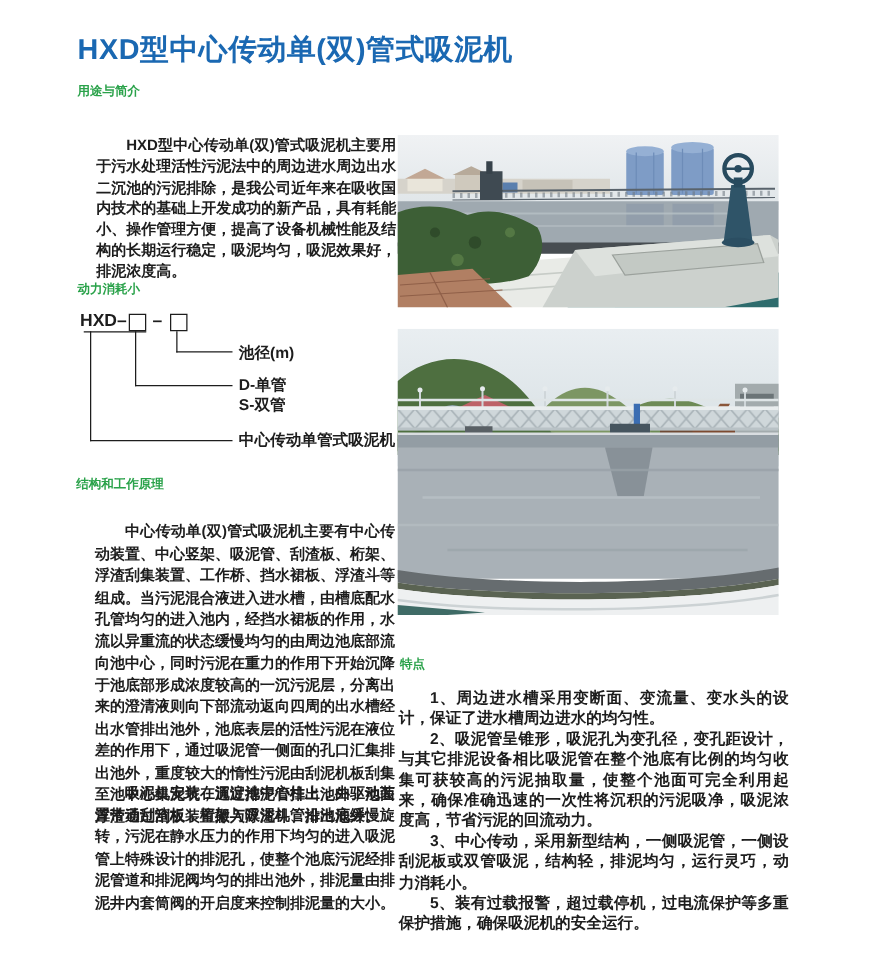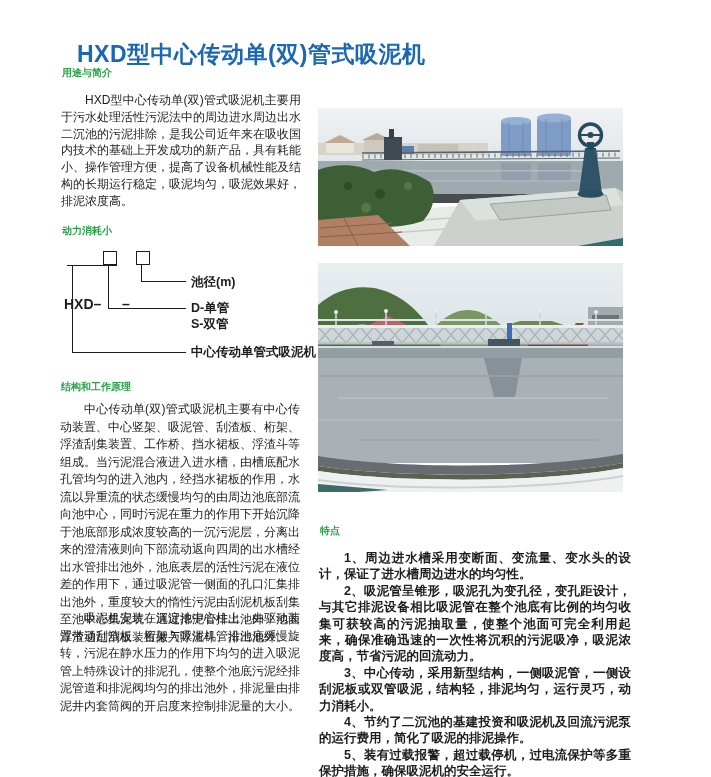--- a/index.html
+++ b/index.html
@@ -1,33 +1,33 @@
 <!DOCTYPE html>
 <html lang="zh" style="--blue: #1a68b2; --green: #2aa24a; --ink: #1d1d1d;"><head>
 <meta charset="utf-8">
 <style>
   html,body{margin:0;padding:0;background:#fff;}
   .page{position:relative;width:711px;height:777px;background:#fff;overflow:hidden;
         font-family:"Liberation Sans","DejaVu Sans",sans-serif;color:var(--ink,#1d1d1d);}
   
-  .title{position:absolute;left:62px;top:24px;margin:15px;font-size:23px;font-weight:bold;
+  .title{position:absolute;left:62px;top:24px;margin:0;font-size:23px;font-weight:bold;
          color:var(--blue,#1a68b2);letter-spacing:.5px;white-space:nowrap;}
   .h-green{position:absolute;margin:0;font-size:10px;font-weight:bold;color:var(--green,#2aa24a);white-space:nowrap;}
   #h-intro{left:62px;top:66px;}
   #h-model{left:62px;top:224px;}
   #h-structure{left:61px;top:380px;}
   #h-features{left:320px;top:524px;}
   
-  .para{position:absolute;margin:0;text-align:justify;font-weight:400;line-height:17.5px;
+  .para{position:absolute;margin:16px;text-align:justify;font-weight:700;line-height:17.5px;
         font-size:12px;color:var(--ink,#1d1d1d);text-indent:2em;}
   #p-intro{left:61px;top:92px;width:240px;line-height:16.8px;}
   #p-struct1{left:60px;top:401px;width:240px;}
   #p-struct2{left:60px;top:610px;width:240px;}
   
-  .code{position:absolute;font-size:14px;font-weight:bold;white-space:nowrap;margin-top:48px;}
+  .code{position:absolute;font-size:14px;font-weight:bold;white-space:nowrap;}
   #code-hxd{left:64px;top:248px;}
   #code-dash{left:122px;top:248px;}
   .dbox{position:absolute;width:12px;height:12px;border:1.6px solid var(--ink,#1d1d1d);}
   #box1{left:103px;top:251px;}
   #box2{left:136px;top:251px;}
   .ln{position:absolute;background:var(--ink,#1d1d1d);}
   #ln-under{left:67px;top:265px;width:50px;height:1px;}
   #ln-v1{left:72px;top:265px;width:1px;height:88px;}
   #ln-h1{left:72px;top:352px;width:114px;height:1px;}
   #ln-v2{left:108px;top:265px;width:1px;height:44px;}
@@ -231,17 +231,16 @@
       <path d="M0,217 C80,228 225,227 305,213" stroke="#ccd2d4" stroke-width="2" fill="none"></path>
       <polygon points="0,221 70,227 40,229 0,229" fill="#3f6b66"></polygon>
     </svg>
   </figure>
 
   <h2 class="h-green" id="h-features">特点</h2>
   <div id="features-list">
     <p class="feat">1、周边进水槽采用变断面、变流量、变水头的设计，保证了进水槽周边进水的均匀性。</p>
     <p class="feat">2、吸泥管呈锥形，吸泥孔为变孔径，变孔距设计，与其它排泥设备相比吸泥管在整个池底有比例的均匀收集可获较高的污泥抽取量，使整个池面可完全利用起来，确保准确迅速的一次性将沉积的污泥吸净，吸泥浓度高，节省污泥的回流动力。</p>
     <p class="feat">3、中心传动，采用新型结构，一侧吸泥管，一侧设刮泥板或双管吸泥，结构轻，排泥均匀，运行灵巧，动力消耗小。</p>
-    <p class="feat">4、节约了二沉池的基建投资和吸泥机及回流污泥泵的运行费用，简化了吸泥的排泥操作。</p>
     <p class="feat">5、装有过载报警，超过载停机，过电流保护等多重保护措施，确保吸泥机的安全运行。</p>
   </div>
 
 </div>
 
 </body></html>

